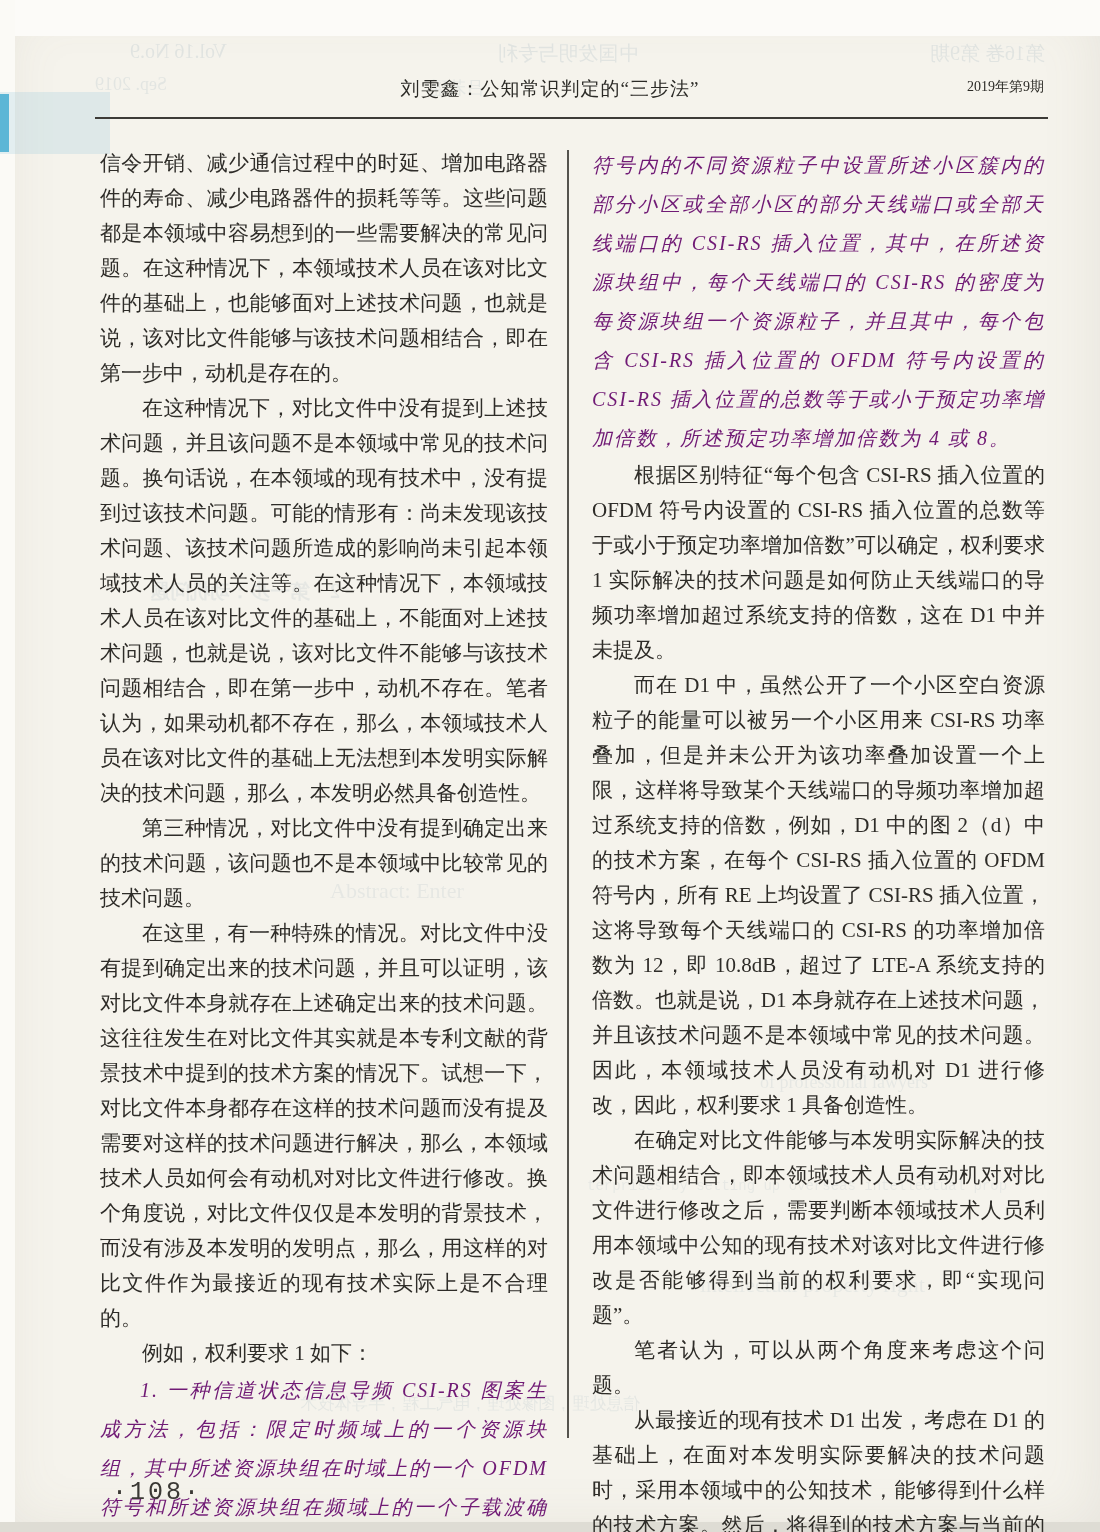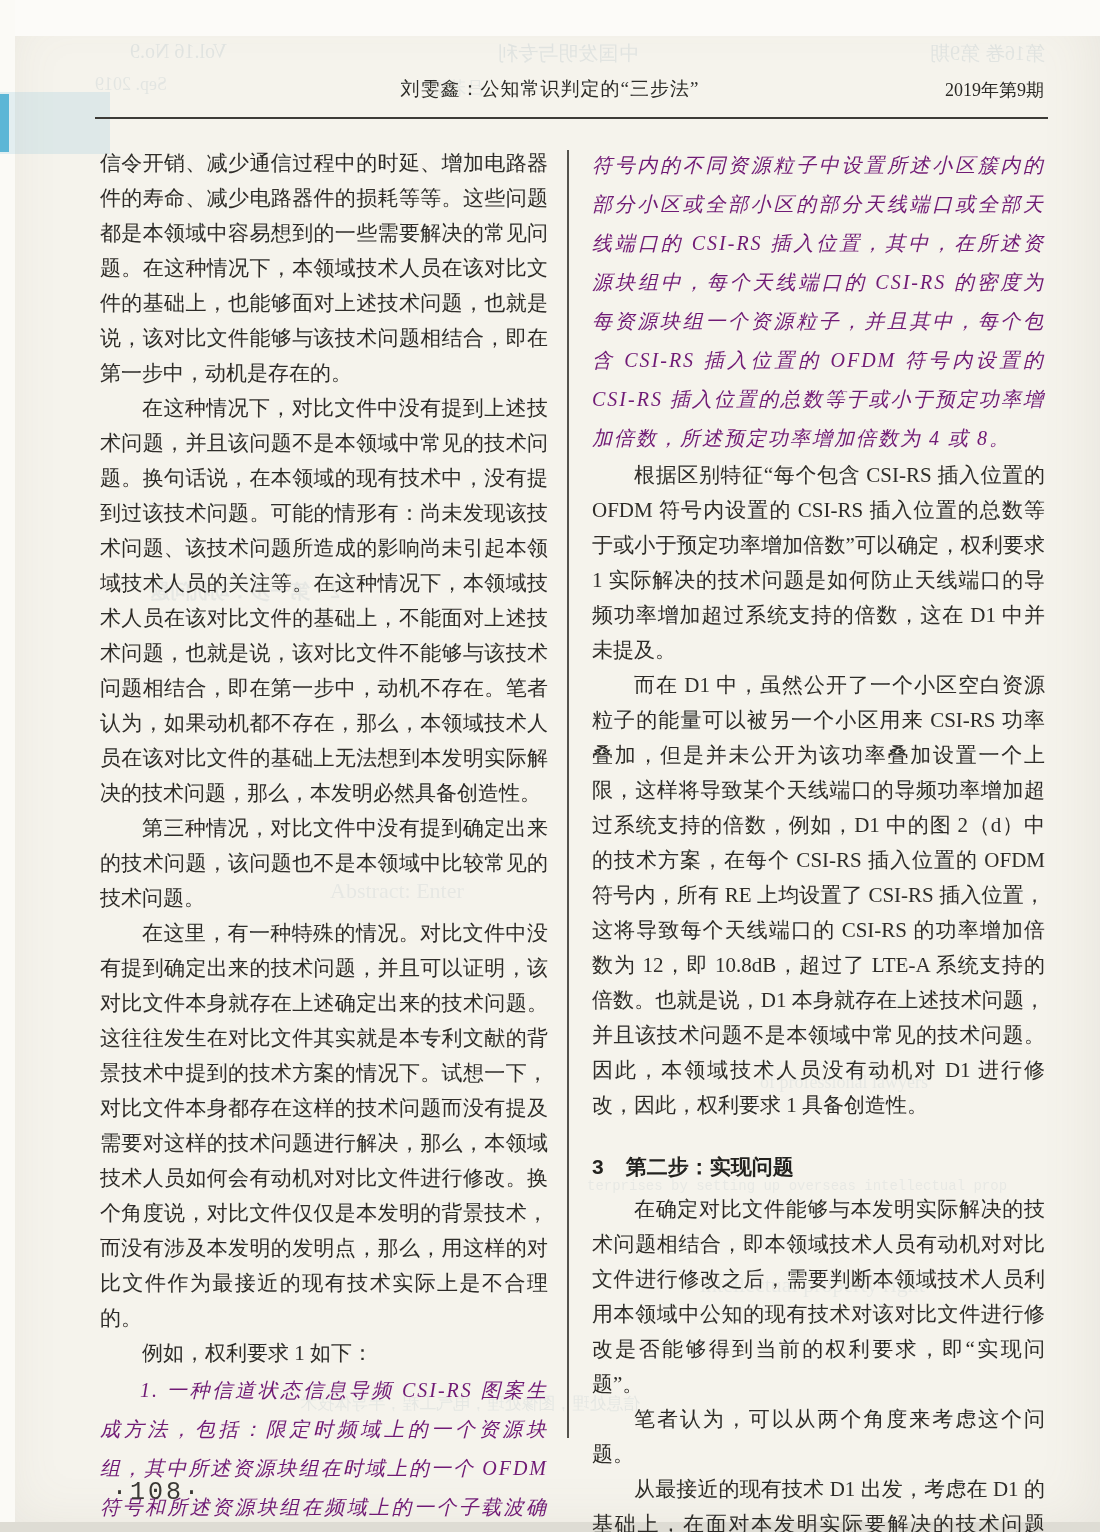--- a/index.html
+++ b/index.html
@@ -19,21 +19,21 @@
   .blue-pale{position:absolute;left:0;top:92px;width:110px;height:62px;background:rgba(140,195,220,0.22);}
   .blue-tab{position:absolute;left:0;top:94px;width:9px;height:58px;background:#5cb6d6;}
 
   .bleed{position:absolute;white-space:nowrap;color:#7d9aab;pointer-events:none;
          font-family:"Liberation Serif","DejaVu Serif",serif;}
   .bleed.mir{transform:scaleX(-1);}
   .bleed.b{font-weight:bold;}
 
   .hdr-title{position:absolute;top:76px;left:0;width:100%;text-align:center;
              font-size:19px;letter-spacing:1px;color:#2b2a26;}
-  .hdr-issue{position:absolute;top:78px;right:56px;font-size:18px;color:#2b2a26;text-align:center;}
+  .hdr-issue{position:absolute;top:78px;right:56px;font-size:14px;color:#2b2a26;text-align:center;}
   .hdr-rule{position:absolute;top:117px;left:95px;width:953px;height:2px;background:#3d3b37;}
   .col-divider{position:absolute;top:150px;left:567px;width:2px;height:1288px;background:#55534e;}
 
   .col{position:absolute;top:146px;text-align:justify;}
   .col p{margin:0;font-size:21px;line-height:35px;}
   .col-left{left:100px;width:448px;}
   .col-right{left:592px;width:453px;}
   p.indent{text-indent:2em;}
   p.claim{font-style:italic;letter-spacing:0.10em;line-height:39px;font-size:20px;color:#701a75;}
   .heading{margin:26px 0 8px 0;font-family:"Liberation Sans","DejaVu Sans",sans-serif;
@@ -78,20 +78,19 @@
       <p class="indent">在这种情况下，对比文件中没有提到上述技术问题，并且该问题不是本领域中常见的技术问题。换句话说，在本领域的现有技术中，没有提到过该技术问题。可能的情形有：尚未发现该技术问题、该技术问题所造成的影响尚未引起本领域技术人员的关注等。在这种情况下，本领域技术人员在该对比文件的基础上，不能面对上述技术问题，也就是说，该对比文件不能够与该技术问题相结合，即在第一步中，动机不存在。笔者认为，如果动机都不存在，那么，本领域技术人员在该对比文件的基础上无法想到本发明实际解决的技术问题，那么，本发明必然具备创造性。</p>
       <p class="indent">第三种情况，对比文件中没有提到确定出来的技术问题，该问题也不是本领域中比较常见的技术问题。</p>
       <p class="indent">在这里，有一种特殊的情况。对比文件中没有提到确定出来的技术问题，并且可以证明，该对比文件本身就存在上述确定出来的技术问题。这往往发生在对比文件其实就是本专利文献的背景技术中提到的技术方案的情况下。试想一下，对比文件本身都存在这样的技术问题而没有提及需要对这样的技术问题进行解决，那么，本领域技术人员如何会有动机对对比文件进行修改。换个角度说，对比文件仅仅是本发明的背景技术，而没有涉及本发明的发明点，那么，用这样的对比文件作为最接近的现有技术实际上是不合理的。</p>
       <p class="indent">例如，权利要求 1 如下：</p>
       <p class="indent claim">1. 一种信道状态信息导频 CSI-RS 图案生成方法，包括：限定时频域上的一个资源块组，其中所述资源块组在时域上的一个 OFDM 符号和所述资源块组在频域上的一个子载波确定一个资源粒子；以及通过在所述资源块组中的资源粒子中设置一个小区簇内的每个小区中的天线端口的 CSI-RS 插入位置，来生成所述 CSI-RS 图案，其中，在所述资源块组的同一 OFDM</p>
     </div>
   <div class="col col-right" id="col-right">
       <p class="claim">符号内的不同资源粒子中设置所述小区簇内的部分小区或全部小区的部分天线端口或全部天线端口的 CSI-RS 插入位置，其中，在所述资源块组中，每个天线端口的 CSI-RS 的密度为每资源块组一个资源粒子，并且其中，每个包含 CSI-RS 插入位置的 OFDM 符号内设置的 CSI-RS 插入位置的总数等于或小于预定功率增加倍数，所述预定功率增加倍数为 4 或 8。</p>
       <p class="indent">根据区别特征“每个包含 CSI-RS 插入位置的 OFDM 符号内设置的 CSI-RS 插入位置的总数等于或小于预定功率增加倍数”可以确定，权利要求 1 实际解决的技术问题是如何防止天线端口的导频功率增加超过系统支持的倍数，这在 D1 中并未提及。</p>
       <p class="indent">而在 D1 中，虽然公开了一个小区空白资源粒子的能量可以被另一个小区用来 CSI-RS 功率叠加，但是并未公开为该功率叠加设置一个上限，这样将导致某个天线端口的导频功率增加超过系统支持的倍数，例如，D1 中的图 2（d）中的技术方案，在每个 CSI-RS 插入位置的 OFDM 符号内，所有 RE 上均设置了 CSI-RS 插入位置，这将导致每个天线端口的 CSI-RS 的功率增加倍数为 12，即 10.8dB，超过了 LTE-A 系统支持的倍数。也就是说，D1 本身就存在上述技术问题，并且该技术问题不是本领域中常见的技术问题。因此，本领域技术人员没有动机对 D1 进行修改，因此，权利要求 1 具备创造性。</p>
-      <div class="heading"><span class="h-num">3</span><span>第二步：实现问题</span></div>
       <p class="indent">在确定对比文件能够与本发明实际解决的技术问题相结合，即本领域技术人员有动机对对比文件进行修改之后，需要判断本领域技术人员利用本领域中公知的现有技术对该对比文件进行修改是否能够得到当前的权利要求，即“实现问题”。</p>
       <p class="indent">笔者认为，可以从两个角度来考虑这个问题。</p>
       <p class="indent">从最接近的现有技术 D1 出发，考虑在 D1 的基础上，在面对本发明实际要解决的技术问题时，采用本领域中的公知技术，能够得到什么样的技术方案。然后，将得到的技术方案与当前的权利要求的技术方案相比，如果是类似的，则可以说明当前的权利要求相对于该对比文件和公知常识不具备创造性；如果相差</p>
     </div>
 
   <div class="footer-pagenum">·108·</div>
 </div>
 
 </body></html>

